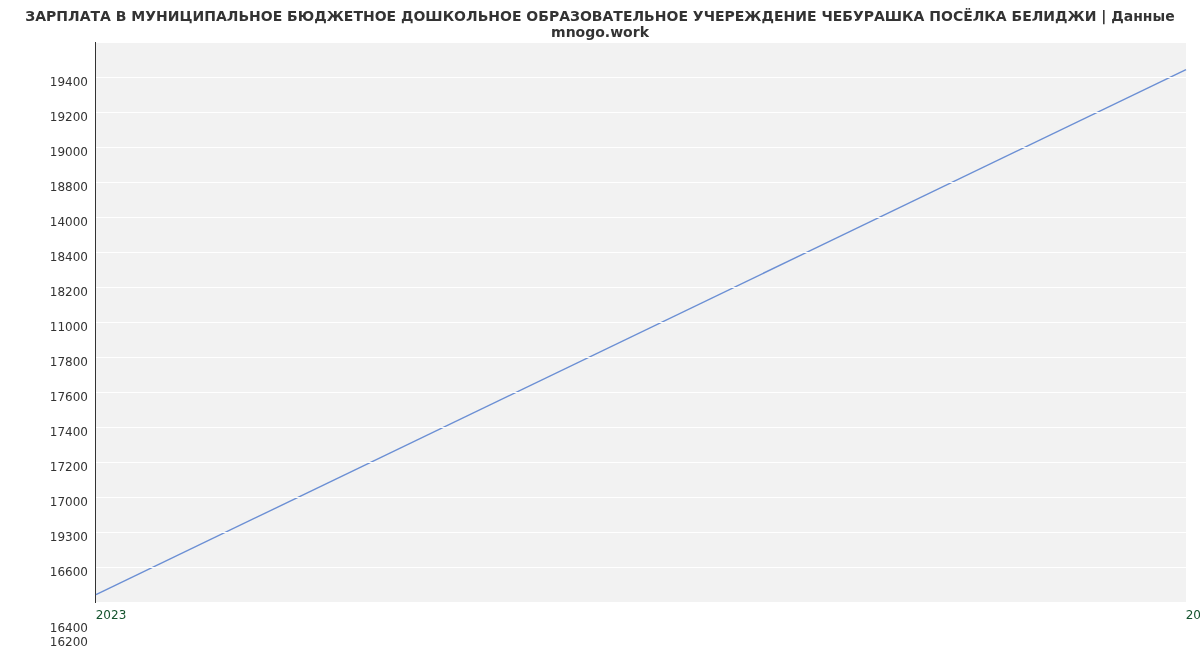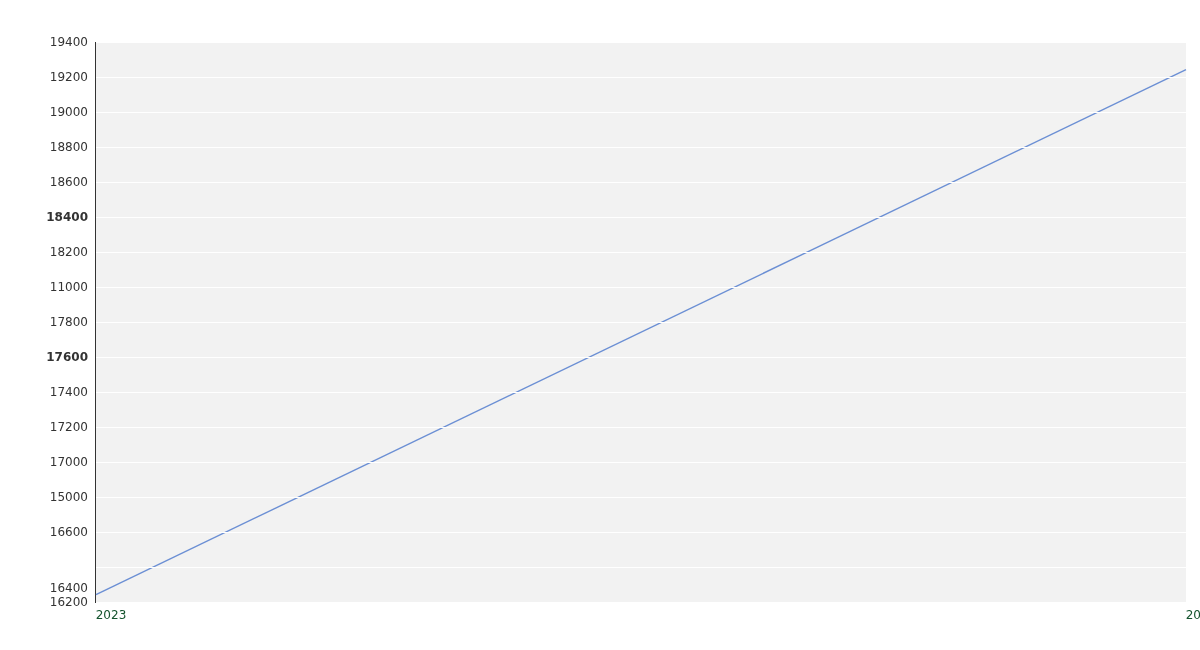--- a/index.html
+++ b/index.html
@@ -47,20 +47,21 @@
     background: #ffffff;
   }
   .ytick {
     position: absolute;
     right: 1112px;
     width: 60px;
     text-align: right;
     font-size: 12px;
     color: #333;
     transform: translateY(-50%);
+    margin-top: 40px;
   }
   .xtick {
     position: absolute;
     top: 608px;
     font-size: 12px;
     color: #14532d;
     transform: translateX(-50%);
     margin-left: 16px;
   }
   svg.line-layer {
@@ -70,20 +71,21 @@
     width: 100%;
     height: 100%;
     overflow: visible;
   }
 </style>
 </head>
 <body>
 
 <div class="chart-container">
 
+  <div class="title">ЗАРПЛАТА В МУНИЦИПАЛЬНОЕ БЮДЖЕТНОЕ ДОШКОЛЬНОЕ ОБРАЗОВАТЕЛЬНОЕ УЧЕРЕЖДЕНИЕ ЧЕБУРАШКА ПОСЁЛКА БЕЛИДЖИ | Данные mnogo.work</div>
 
   <div class="plot-area">
     <svg class="line-layer" viewBox="0 0 1090 560" preserveAspectRatio="none">
       <polyline id="series-line" fill="none" stroke-width="1.4" points="0,552.65 1090,27.649999999999977" stroke="#6b8fd4"></polyline>
     </svg>
   <div class="gridline" style="top: 560px;"></div>
       <div class="gridline" style="top: 525px;"></div>
       <div class="gridline" style="top: 490px;"></div>
       <div class="gridline" style="top: 455px;"></div>
       <div class="gridline" style="top: 420px;"></div>
@@ -97,29 +99,29 @@
       <div class="gridline" style="top: 140px;"></div>
       <div class="gridline" style="top: 105px;"></div>
       <div class="gridline" style="top: 70px;"></div>
       <div class="gridline" style="top: 35px;"></div>
       <div class="gridline" style="top: 0px;"></div>
     </div>
 
 <div class="ytick" style="top: 602px;">16200</div>
     <div class="ytick" style="top: 588px;">16400</div>
     <div class="ytick" style="top: 532px;">16600</div>
-    <div class="ytick" style="top: 497px;">15000</div>
+    <div class="ytick" style="top: 497px;">19300</div>
     <div class="ytick" style="top: 462px;">17000</div>
     <div class="ytick" style="top: 427px;">17200</div>
     <div class="ytick" style="top: 392px;">17400</div>
-    <div class="ytick" style="top: 357px; font-weight: bold;">17600</div>
+    <div class="ytick" style="top: 357px;">17600</div>
     <div class="ytick" style="top: 322px;">17800</div>
     <div class="ytick" style="top: 287px;">11000</div>
     <div class="ytick" style="top: 252px;">18200</div>
-    <div class="ytick" style="top: 217px; font-weight: bold;">18400</div>
-    <div class="ytick" style="top: 182px;">18600</div>
+    <div class="ytick" style="top: 217px;">18400</div>
+    <div class="ytick" style="top: 182px;">14000</div>
     <div class="ytick" style="top: 147px;">18800</div>
     <div class="ytick" style="top: 112px;">19000</div>
     <div class="ytick" style="top: 77px;">19200</div>
     <div class="ytick" style="top: 42px;">19400</div>
     <div class="xtick" style="left: 95px;">2023</div>
     <div class="xtick" style="left: 1185px;">2024</div>
   </div>
 
 </body></html>

